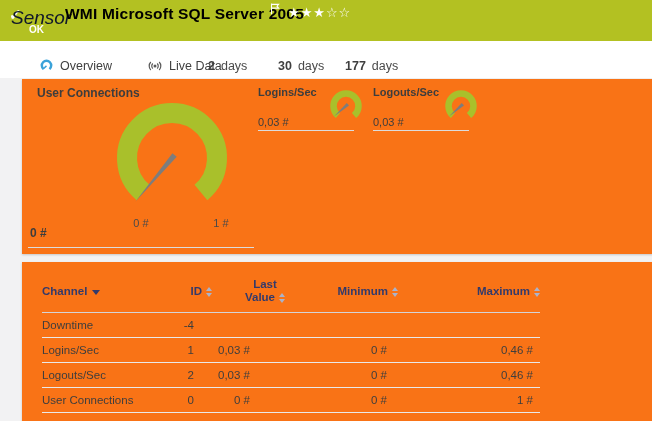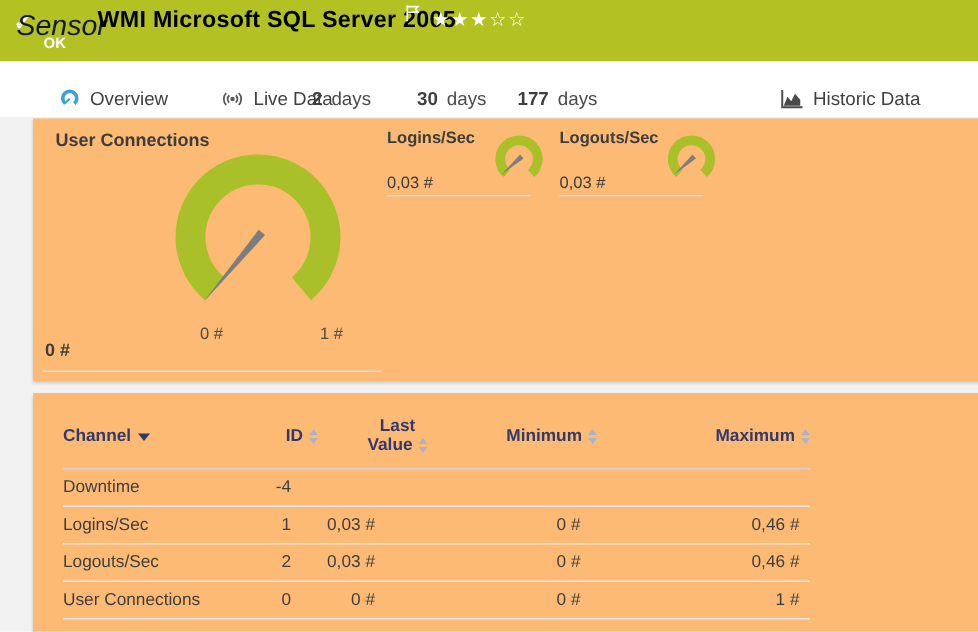--- a/index.html
+++ b/index.html
@@ -24,21 +24,21 @@
   .tab .unit{color:#4a4a4a;}
   .tab-overview{left:37px;width:88px;}
   .tab-live{left:145px;}
   .tab-2days{left:206px;}
   .tab-30days{left:276px;}
   .tab-365days{left:343px;}
   .tab-historic{left:518px;}
   .tab svg{display:block;}
 
   
-  .panel{position:absolute;background:#fdba74;box-shadow:0 1px 2px rgba(0,0,0,.18);}
+  .panel{position:absolute;background:#f97316;box-shadow:0 1px 2px rgba(0,0,0,.18);}
   .panel-gauges{left:22px;top:79px;width:631px;height:175px;}
   .panel-table{left:22px;top:262px;width:631px;height:168px;}
 
   
   .gauge-title{position:absolute;left:15px;top:7px;font-weight:bold;font-size:12px;color:#3d3d3d;}
   .big-gauge{position:absolute;left:70px;top:7px;}
   .scale-label{position:absolute;top:138px;width:46px;text-align:center;font-size:11px;color:#4a4a4a;}
   .scale-min{left:96px;}
   .scale-max{left:176px;}
   .gauge-value{position:absolute;left:8px;top:147px;font-weight:bold;font-size:12px;color:#3d3d3d;}
@@ -113,27 +113,20 @@
       <span class="unit">days</span>
     </div>
     <div class="tab tab-30days">
       <span class="num">30</span>
       <span class="unit">days</span>
     </div>
     <div class="tab tab-365days">
       <span class="num">177</span>
       <span class="unit">days</span>
     </div>
-    <div class="tab tab-historic">
-      <svg width="16" height="14" viewBox="0 0 16 14">
-        <path d="M1.5,1 V12.5 H15" stroke="#4a4a4a" stroke-width="1.3" fill="none"></path>
-        <path d="M2.5,11.5 L5,5.5 L7.5,8.5 L10,3.5 L13.5,7.5 V11.5 Z" fill="#4a4a4a"></path>
-      </svg>
-      <span>Historic Data</span>
-    </div>
   </div>
 
   <div class="panel panel-gauges">
     <div class="gauge-title">User Connections</div>
 
     <svg class="big-gauge" width="160" height="150" viewBox="0 0 160 150">
       <path class="arc" d="M51.07,106.47 A45,45 0 1 1 108.93,106.47" stroke-width="20"></path>
       <g transform="translate(80,72)">
         <polygon class="needle" points="0,-57 2.8,4 -2.8,4" transform="rotate(220)"></polygon>
       </g>

